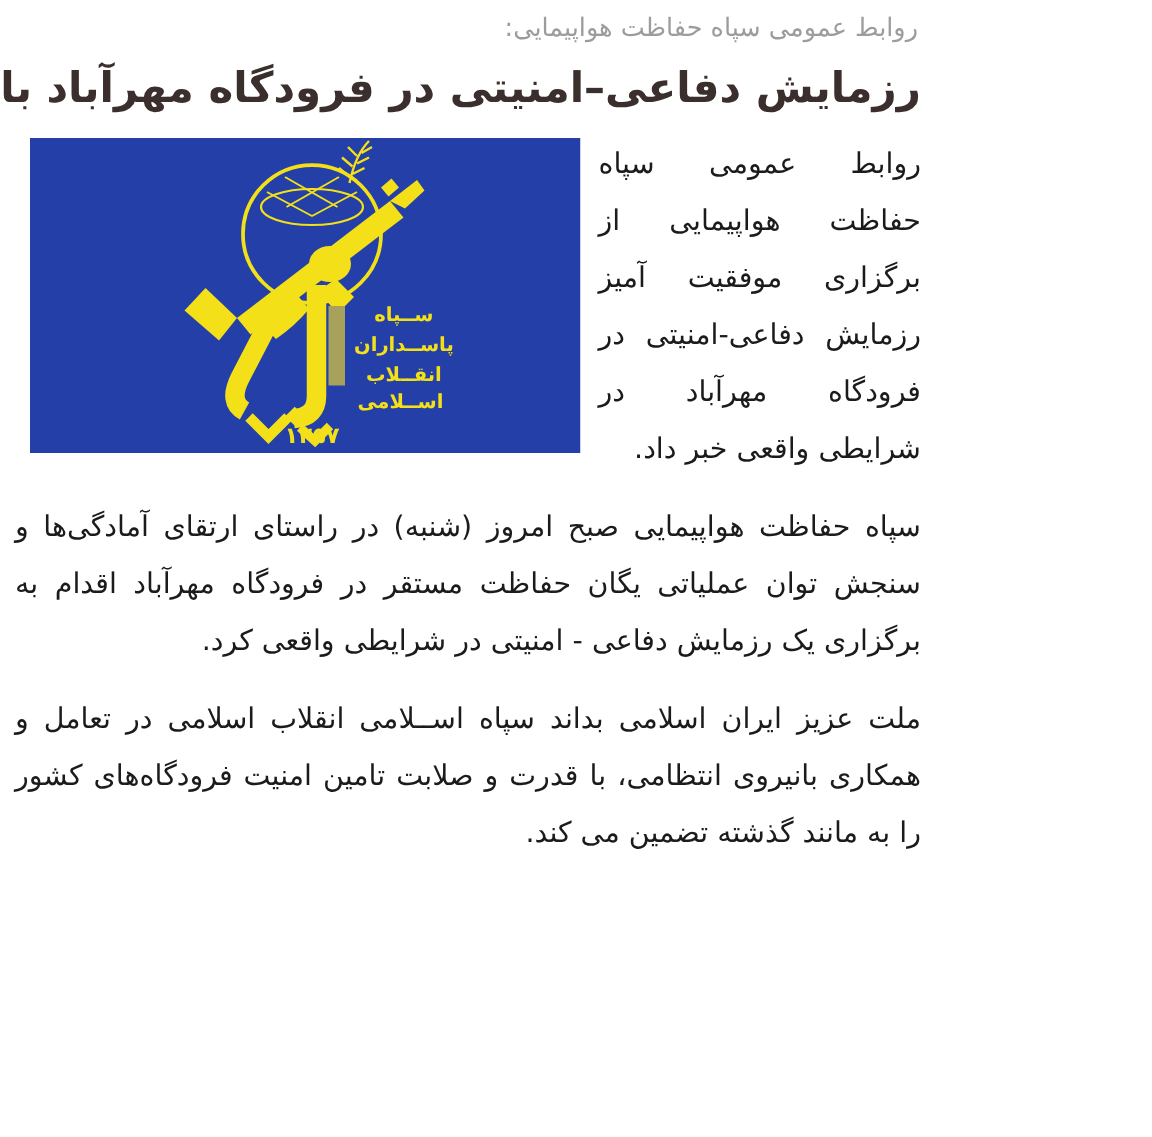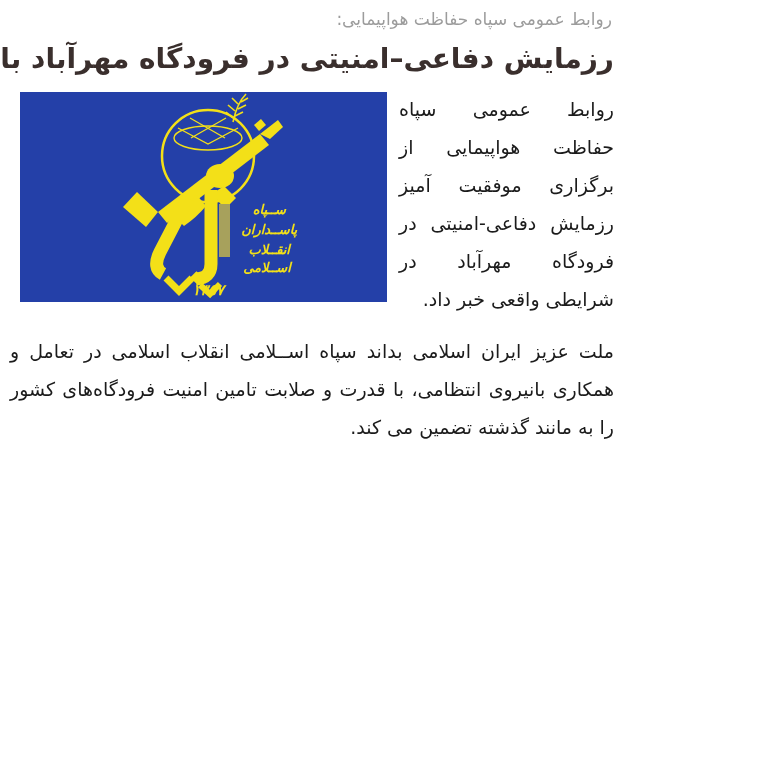--- a/index.html
+++ b/index.html
@@ -43,21 +43,20 @@
   }
   .article p.full {
     clear: both;
   }
   figure.photo {
     float: left;
     margin: 2px 12px 14px 10px;
     padding: 0;
     width: 367px;
     height: 210px;
-    font-style: italic;
   }
   figure.photo svg { display: block; }
 </style>
 </head>
 <body>
 
 <div class="page">
 
   <div class="kicker" style="color: rgb(156, 156, 156);">روابط عمومی سپاه حفاظت هواپیمایی:</div>
 
@@ -112,16 +111,17 @@
             <tspan x="247" y="162">انقــلاب</tspan>
             <tspan x="247" y="180">اســلامی</tspan>
           </text>
 
           <text x="188" y="203" font-size="15" fill="#f3e018" text-anchor="middle" font-weight="bold">۱۳۵۷</text>
         </g>
       </svg>
     </figure>
 
     <p>روابط عمومی سپاه حفاظت هواپیمایی از برگزاری موفقیت آمیز رزمایش دفاعی-امنیتی در فرودگاه مهرآباد در شرایطی واقعی خبر داد.</p>
+    <p class="full">سپاه حفاظت هواپیمایی صبح امروز (شنبه) در راستای ارتقای آمادگی‌ها و سنجش توان عملیاتی یگان حفاظت مستقر در فرودگاه مهرآباد اقدام به برگزاری یک رزمایش دفاعی - امنیتی در شرایطی واقعی کرد.</p>
     <p class="full">ملت عزیز ایران اسلامی بداند سپاه اســلامی انقلاب اسلامی در تعامل و همکاری بانیروی انتظامی، با قدرت و صلابت تامین امنیت فرودگاه‌های کشور را به مانند گذشته تضمین می کند.</p>
 
   </div>
 </div>
 
 </body></html>

